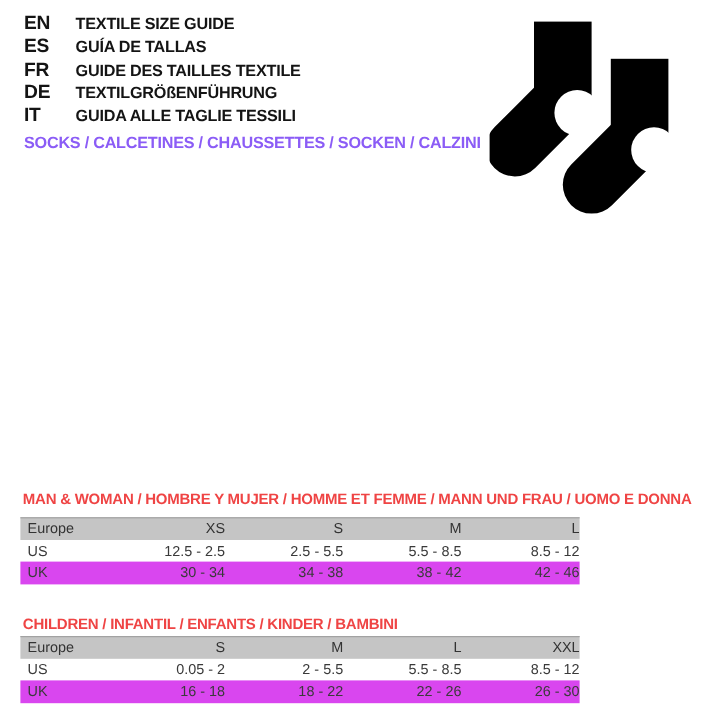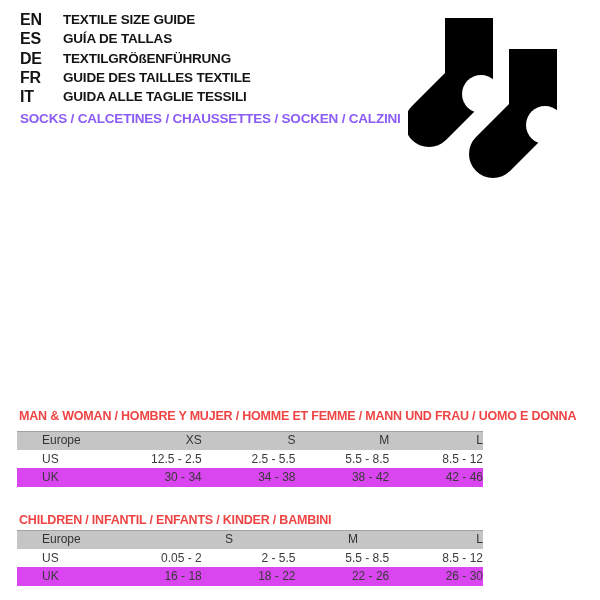--- a/index.html
+++ b/index.html
@@ -20,47 +20,47 @@
   .icon-wrap{position:absolute;left:408px;top:10px;width:160px;height:178px;}
   
   .tables{position:absolute;left:17px;top:0;width:466px;height:600px;}
   .tbl-title{position:absolute;left:2px;font-weight:bold;font-size:12.5px;color:#ef4444;
              letter-spacing:-0.2px;white-space:nowrap;}
   .tbl-title.t1{top:409px;}
   .tbl-title.t2{top:513px;}
   .stable{position:absolute;left:0;width:466px;}
   .stable.t1{top:431px;}
   .stable.t2{top:530px;}
-  .trow{display:flex;height:18.5px;line-height:18.5px;font-size:12px;color:#3a3a3a;padding-left:19px;}
+  .trow{display:flex;height:18.5px;line-height:18.5px;font-size:12px;color:#3a3a3a;}
   .trow.thead{background:#c5c5c5;border-top:1px solid #a2a2a2;box-sizing:border-box;
               line-height:17.5px;color:#333333;}
   .trow.r-alt{background:#d946ef;}
   .tcell{overflow:hidden;white-space:nowrap;}
   .tcell.c0{width:72px;text-align:left;padding-left:6px;box-sizing:border-box;}
   .tcell.cx{flex:1;text-align:right;}
 </style>
 </head>
 <body>
 
 <div class="lang-block">
   <div class="lang-row">
     <span class="lang-code">EN</span>
     <span class="lang-label">TEXTILE SIZE GUIDE</span>
   </div>
   <div class="lang-row">
     <span class="lang-code">ES</span>
     <span class="lang-label">GUÍA DE TALLAS</span>
   </div>
   <div class="lang-row">
+    <span class="lang-code">FR</span>
+    <span class="lang-label">GUIDE DES TAILLES TEXTILE</span>
+  </div>
+  <div class="lang-row">
     <span class="lang-code">DE</span>
     <span class="lang-label">TEXTILGRÖßENFÜHRUNG</span>
-  </div>
-  <div class="lang-row">
-    <span class="lang-code">FR</span>
-    <span class="lang-label">GUIDE DES TAILLES TEXTILE</span>
   </div>
   <div class="lang-row">
     <span class="lang-code">IT</span>
     <span class="lang-label">GUIDA ALLE TAGLIE TESSILI</span>
   </div>
 </div>
 
 <div class="category">SOCKS / CALCETINES / CHAUSSETTES / SOCKEN / CALZINI</div>
 
 <div class="icon-wrap">
@@ -111,20 +111,21 @@
   </div>
 
   <div class="tbl-title t2">CHILDREN / INFANTIL / ENFANTS / KINDER / BAMBINI</div>
 
   <div class="stable t2">
     <div class="trow thead">
       <div class="tcell c0">Europe</div>
       <div class="tcell cx">S</div>
       <div class="tcell cx">M</div>
       <div class="tcell cx">L</div>
+      <div class="tcell cx">XXL</div>
     </div>
     <div class="trow">
       <div class="tcell c0">US</div>
       <div class="tcell cx">0.05 - 2</div>
       <div class="tcell cx">2 - 5.5</div>
       <div class="tcell cx">5.5 - 8.5</div>
       <div class="tcell cx">8.5 - 12</div>
     </div>
     <div class="trow r-alt">
       <div class="tcell c0">UK</div>

